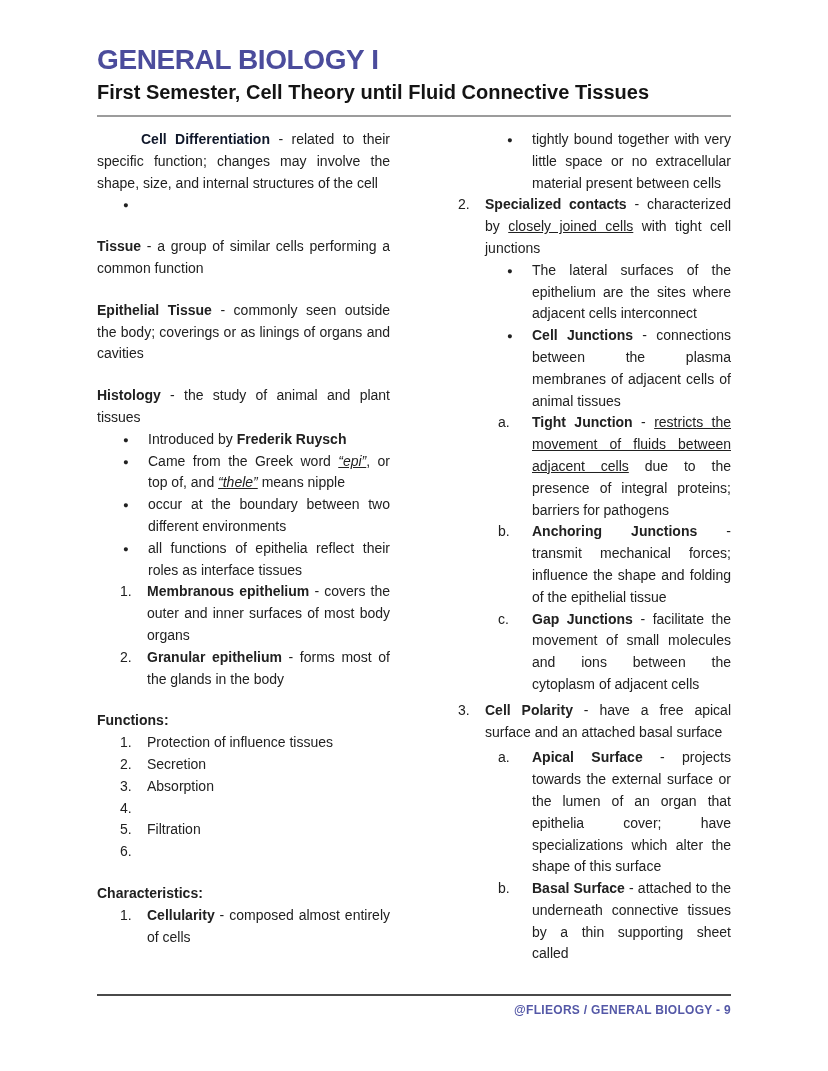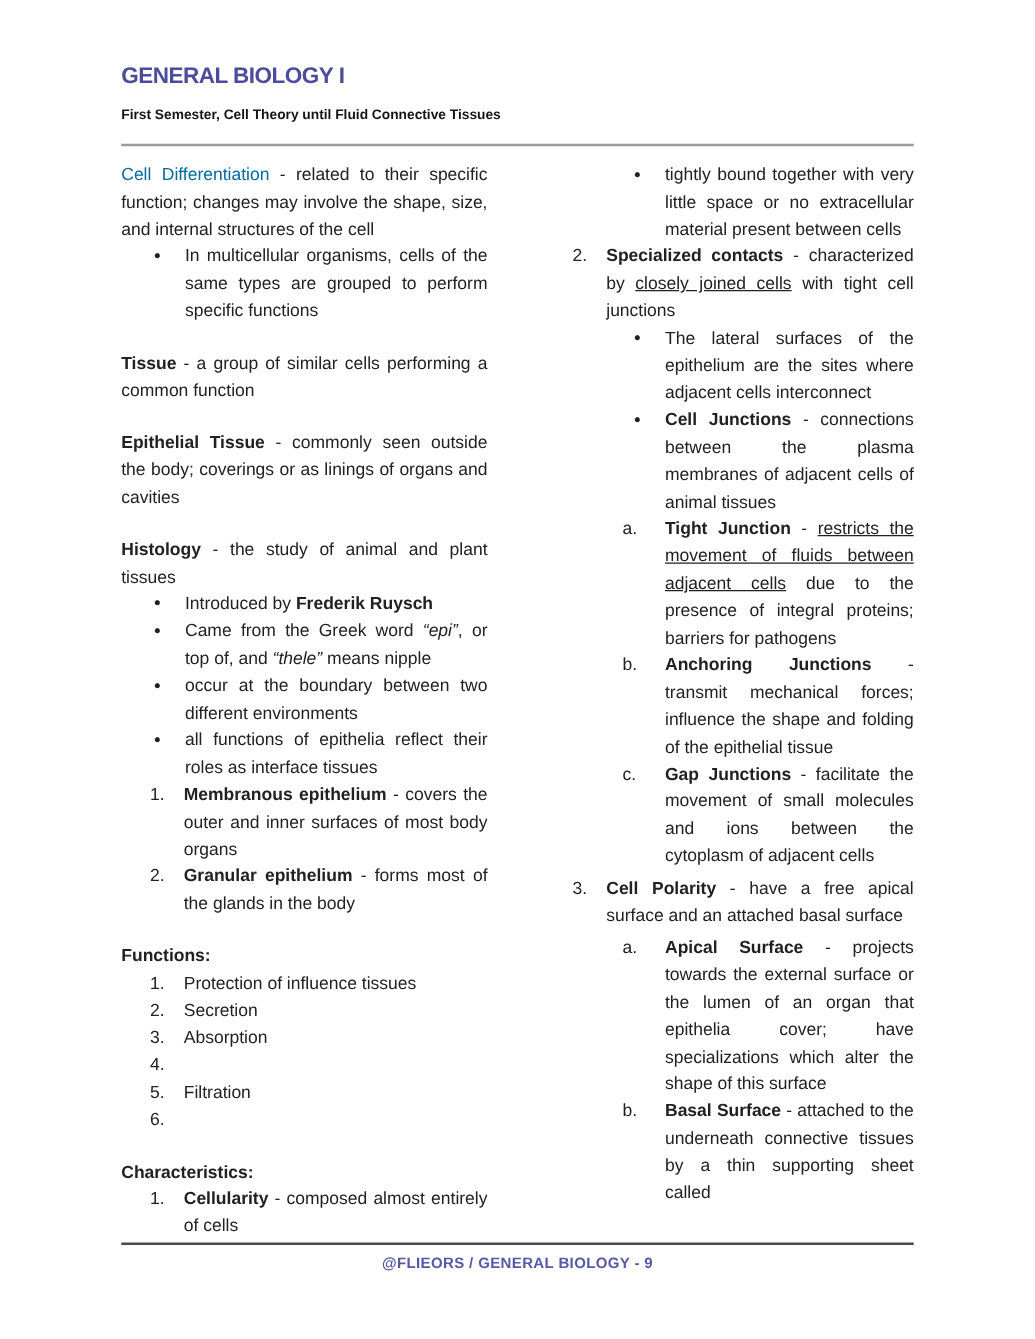--- a/index.html
+++ b/index.html
@@ -8,27 +8,27 @@
     width:828px;height:1071px;
     background:#ffffff;
     font-family:"Liberation Sans",sans-serif;
     color:#212121;
     overflow:hidden;
   }
   
   .doc-header{padding:46px 97px 0;}
   .doc-title{
     margin:0;
-    font-size:18px;line-height:28px;
+    font-size:28px;line-height:28px;
     font-weight:bold;letter-spacing:-0.4px;
     color:#4b4c9c;
   }
   .doc-subtitle{
     margin:9px 0 0;
-    font-size:11px;line-height:18px;
+    font-size:20px;line-height:18px;
     font-weight:bold;color:#141414;
   }
   .header-rule{
     border:none;border-top:2px solid #9c9c9c;
     margin:14px 0 0;
   }
   
   .columns{
     display:flex;
     margin:12px 97px 0;
@@ -37,22 +37,22 @@
     font-size:14px;line-height:21.8px;
     text-align:justify;
     color:#212121;
   }
   .col-left{width:293px;margin-right:45px;}
   .col-right{width:296px;}
   .para{margin:0;}
   .mt{margin-top:20px;}
   .mt-xs{margin-top:4px;}
   .b{font-weight:bold;}
-  .accent{color:#0369a1;font-weight:normal;}
-  .iu{font-style:italic;}
+  .accent{color:#0f172a;font-weight:bold;margin-left:44px;}
+  .iu{font-style:italic;text-decoration:underline;}
   .u{text-decoration:underline;}
   
   .li{display:flex;align-items:flex-start;}
   .li .marker{flex:0 0 auto;}
   .li .li-text{flex:1 1 auto;text-align:justify;}
   .lvl1{padding-left:23px;}
   .lvl1 > .marker{width:27px;}
   .lvl1.bul{padding-left:26px;}
   .lvl1.bul > .marker{width:25px;}
   .lvl2{padding-left:63px;}
@@ -62,21 +62,21 @@
   .bullet-glyph{font-size:9.5px;line-height:21.8px;}
   
   .doc-footer{
     position:absolute;left:97px;right:97px;top:994px;
   }
   .footer-rule{
     border:none;border-top:2px solid #4a4a4a;margin:0;
   }
   .footer-text{
     margin-top:7px;
-    text-align:center;
+    text-align:right;
     font-size:12px;font-weight:bold;
     letter-spacing:0.3px;
     color:#5458a7;
   }
 </style>
 </head>
 <body>
 
 <div class="page">
 
@@ -87,21 +87,20 @@
   </header>
 
   <main class="columns">
 
     <section class="col col-left">
 
       <p class="para"><span class="accent">Cell Differentiation</span><span> - related to their specific function; changes may involve the shape, size, and internal structures of the cell</span></p>
 
       <div class="li lvl1 bul">
         <span class="marker bullet-glyph">●</span>
-        <div class="li-text">In multicellular organisms, cells of the same types are grouped to perform specific functions</div>
       </div>
 
       <p class="para mt"><span class="b">Tissue</span><span> - a group of similar cells performing a common function</span></p>
 
       <p class="para mt"><span class="b">Epithelial Tissue</span><span> - commonly seen outside the body; coverings or as linings of organs and cavities</span></p>
 
       <p class="para mt"><span class="b">Histology</span><span> - the study of animal and plant tissues</span></p>
 
       <div class="li lvl1 bul">
         <span class="marker bullet-glyph">●</span>

